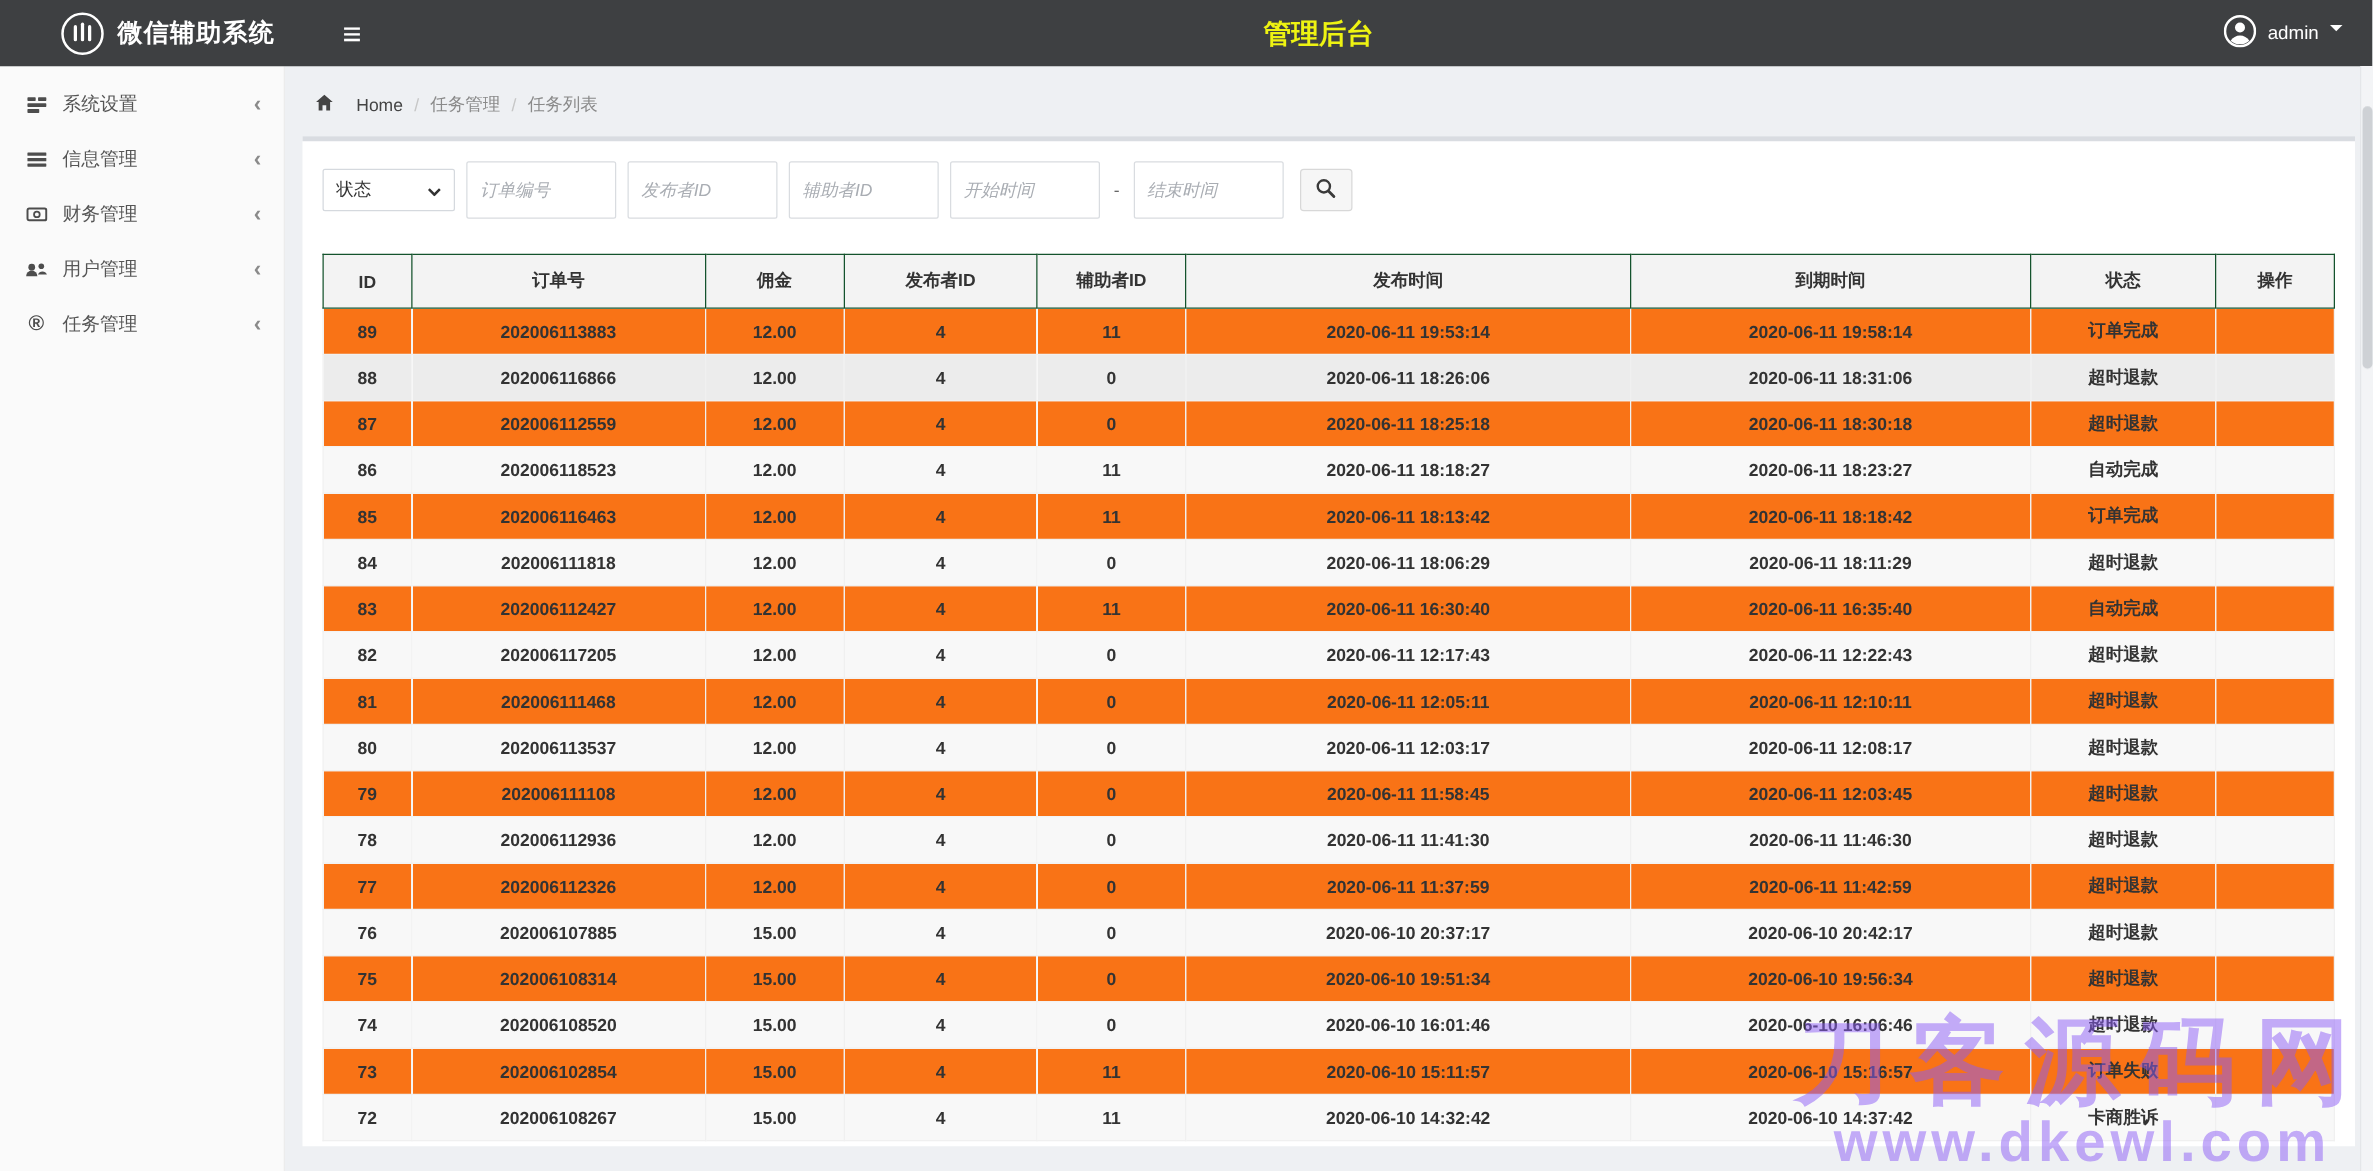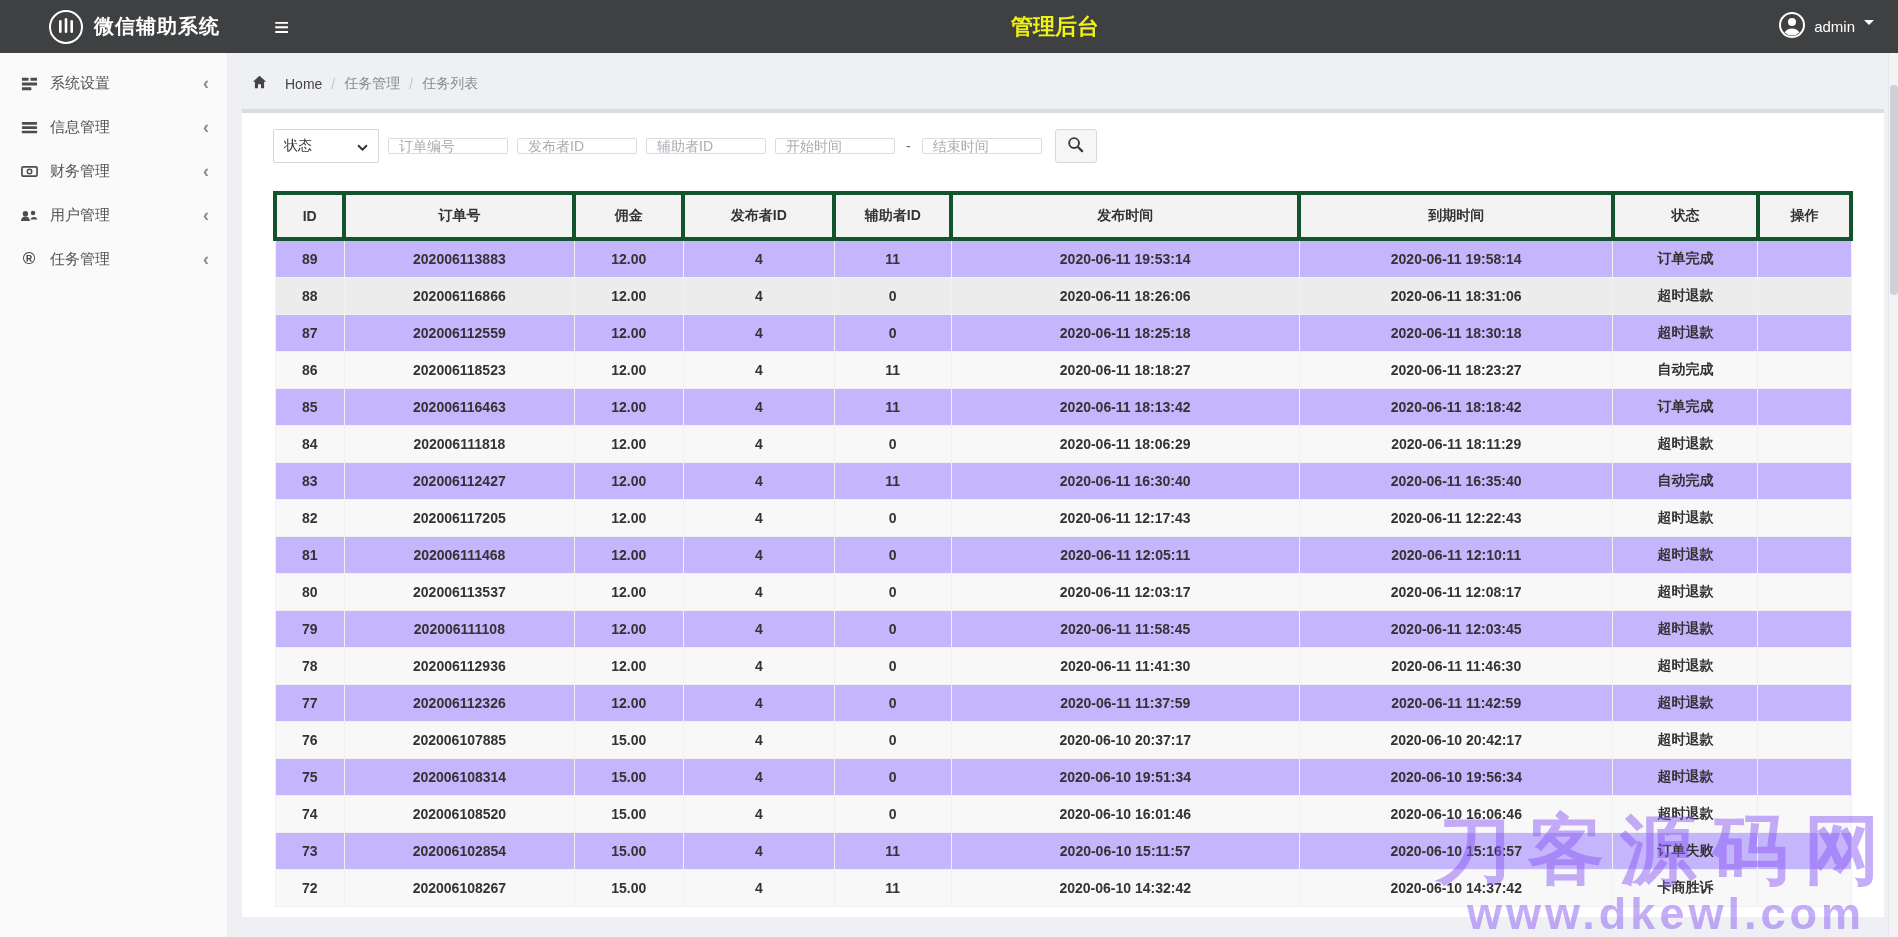--- a/index.html
+++ b/index.html
@@ -33,41 +33,41 @@
   .content { flex:1; background:#eef0f3; position:relative; overflow:hidden; }
 
   
   .breadcrumb { padding:22px 24px 16px; font-size:14px; color:#8a8a8a;
     display:flex; align-items:center; gap:9px; }
   .bc-home { color:#444; display:flex; align-items:center; gap:18px; cursor:pointer; }
   .bc-sep { color:#c6c6c6; }
 
   
   .panel { margin:0 14px; background:#fff; border-top:4px solid #d9dce1;
-    padding:16px 31px 0; height:calc(100% - 76px); }
+    padding:16px 16px 0; height:calc(100% - 76px); }
 
   
   .filters { display:flex; align-items:center; gap:9px; margin-bottom:28px; }
   .f-select { width:106px; height:34px; border:1px solid #d5d9de; border-radius:2px; background:#fff;
     display:flex; align-items:center; justify-content:space-between; padding:0 10px;
     font-size:14px; color:#333; cursor:pointer; }
-  .f-input { width:120px; height:16px; border:1px solid #d9dce0; border-radius:2px;
-    padding:0 10px; font-size:14px; color:#333; outline:none; }
+  .f-input { width:120px; height:46px; border:1px solid #d9dce0; border-radius:2px;
+    padding:0 10px; font-size:14px; color:#333; outline:none;font-style:italic; }
   .f-input::placeholder { color:#a9adb3; opacity:1; }
   .f-dash { color:#666; margin:0 2px; font-size:14px; }
   .f-search { width:42px; height:34px; border:1px solid #d8d8d8; background:#f6f6f6; border-radius:3px;
     display:flex; align-items:center; justify-content:center; cursor:pointer; margin-left:4px; }
 
   
   table { width:100%; border-collapse:collapse; font-size:14px; color:#333; table-layout:fixed; }
   thead th { background:#f3f3f3; padding:12px 6px; font-weight:bold; text-align:center;
-    border:4px solid #14532d; }
+    border:1px solid #14532d; }
   tbody td { padding:9px 6px; text-align:center; border:1px solid #f0f0f0;
     font-weight:bold; overflow:hidden; white-space:nowrap; }
-  tbody tr { background:#c4b5fd; }
+  tbody tr { background:#f97316; }
   tbody tr:nth-child(even) { background:#f8f8f8; }
   tbody tr:nth-child(2) { background:#ececec; }
 
   
   .watermark { position:fixed; right:2px; bottom:0; text-align:center; color:#8b5cf6; opacity:.5;
     font-weight:bold; z-index:40; pointer-events:none; white-space:nowrap; }
   .wm1 { font-size:76px; letter-spacing:16px; line-height:1.05; }
   .wm2 { font-size:45px; letter-spacing:4px; line-height:1.05; }
 
   

